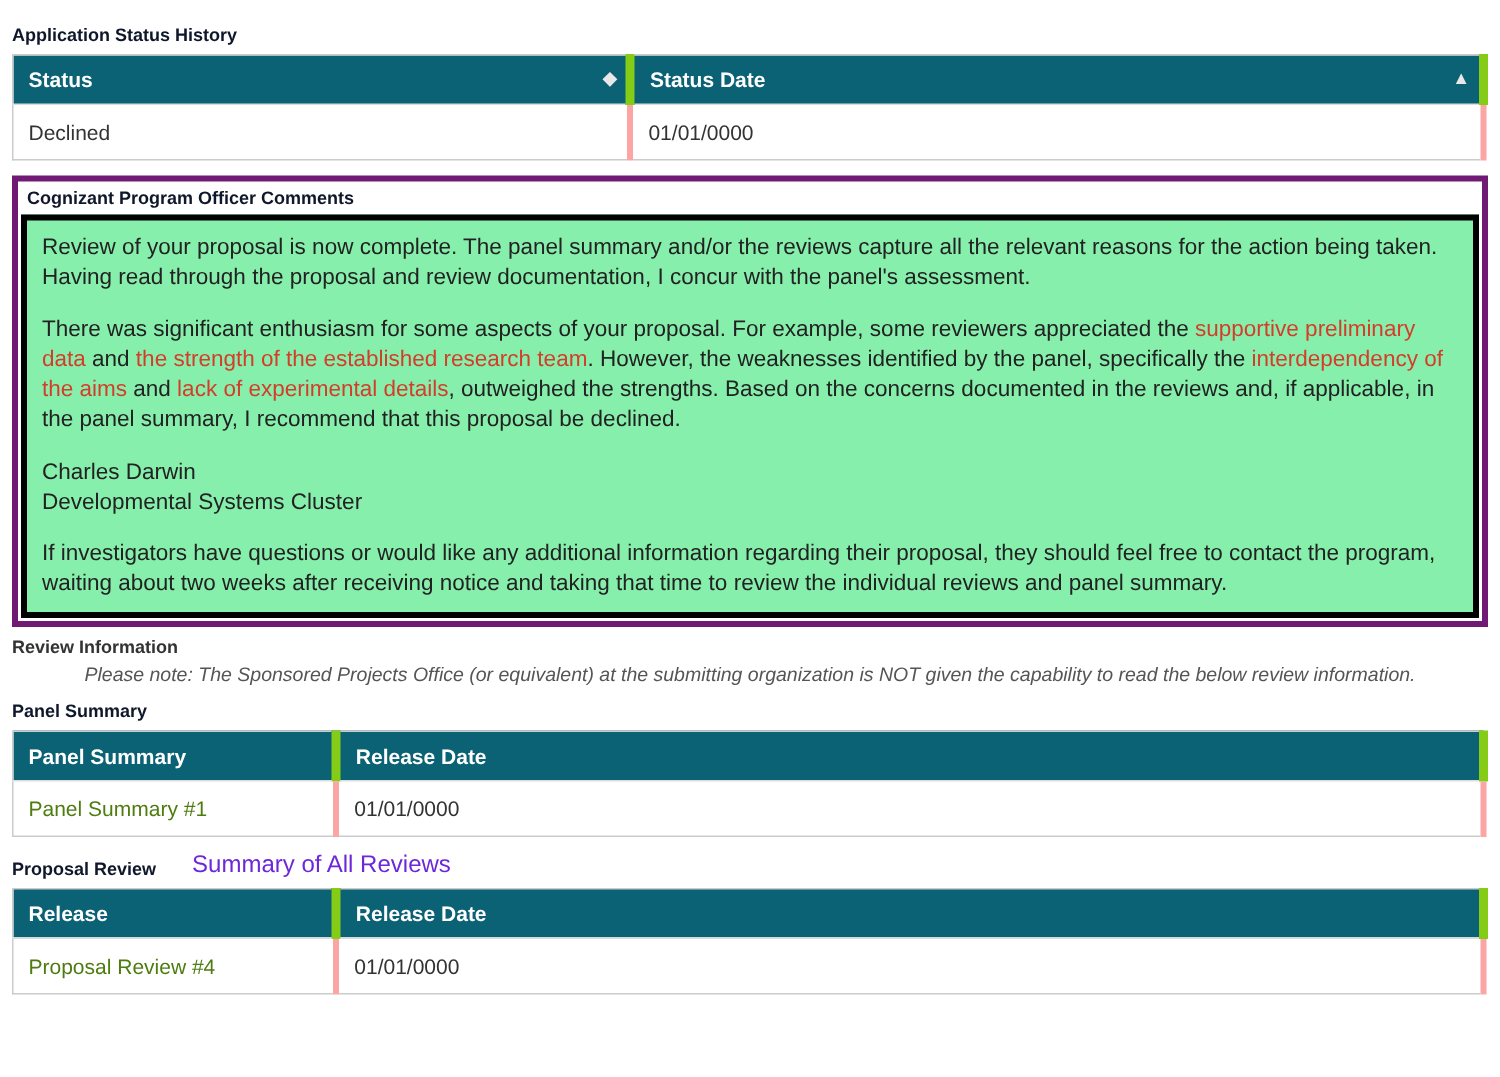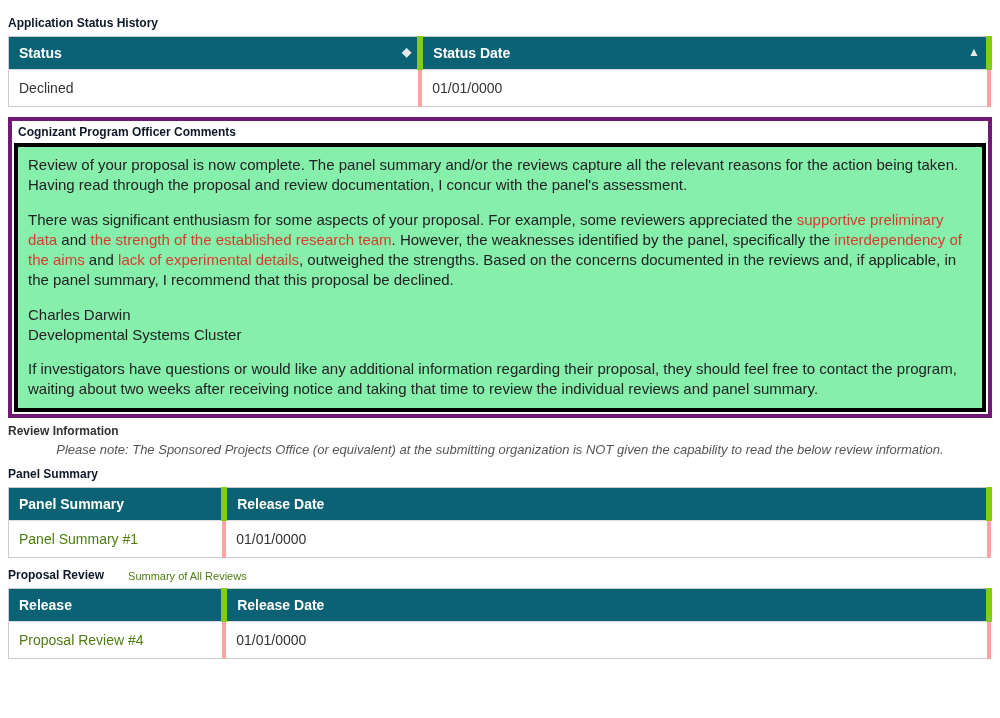--- a/index.html
+++ b/index.html
@@ -99,22 +99,22 @@
     .proposal-review-row {
       display: flex;
       align-items: flex-end;
       gap: 24px;
       margin: 10px 0 6px 0;
     }
     .proposal-review-row .section-title {
       margin: 0;
     }
     .summary-link {
-      color: #4d7c0f;
-      font-size: 11px;
+      color: #6d28d9;
+      font-size: 16px;
       cursor: pointer;
     }
     .col-1 {
       width: 22%;
     }
     .col-status-1 {
       width: 42%;
     }
   </style>
 </head>

